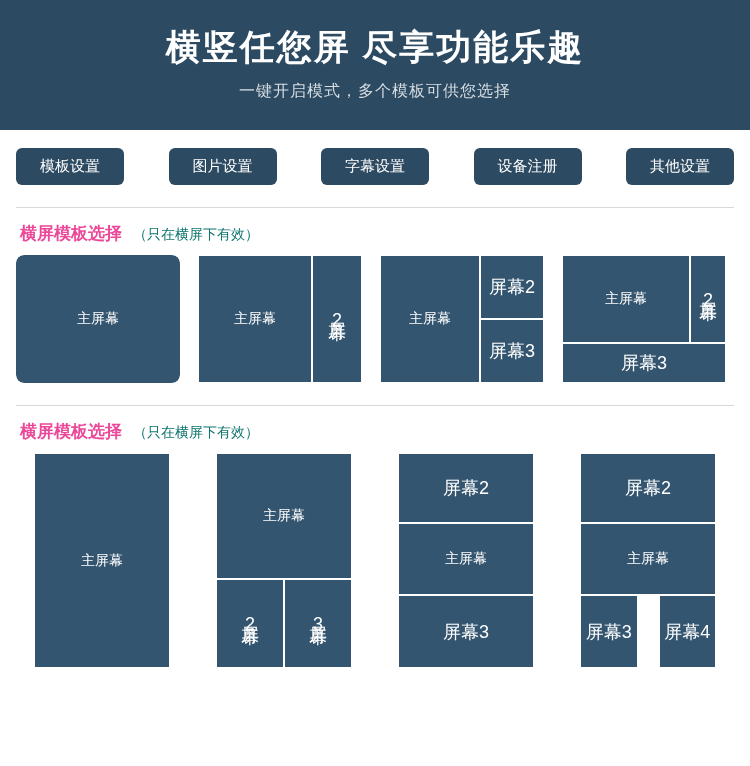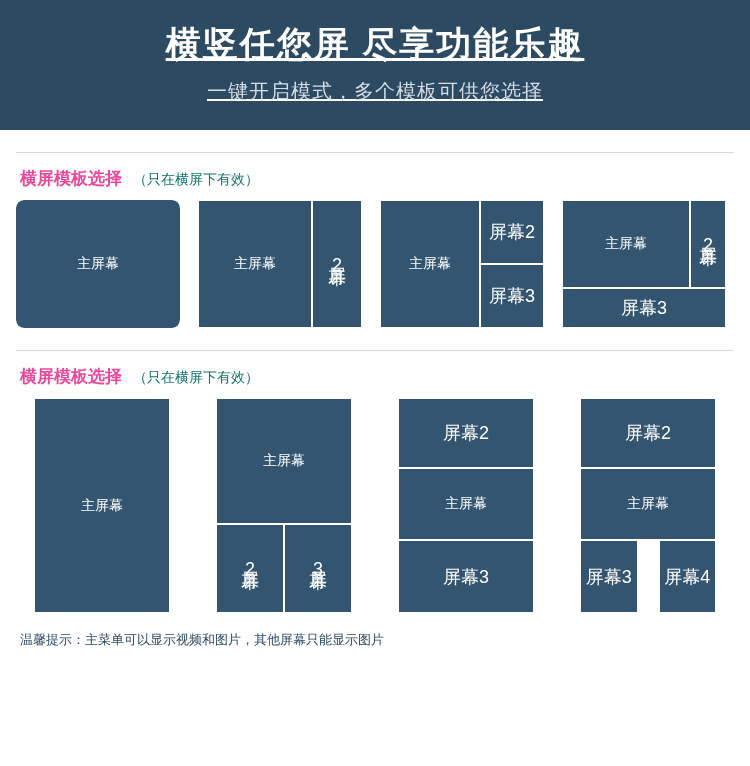--- a/index.html
+++ b/index.html
@@ -20,31 +20,30 @@
   
   .banner {
     background: #2c4a61;
     height: 130px;
     width: 100%;
     display: flex;
     flex-direction: column;
     align-items: center;
     justify-content: center;
     color: #ffffff;
-    text-decoration: underline;
   }
   .banner-title {
     font-size: 35px;
     font-weight: bold;
     letter-spacing: 2px;
     line-height: 1.1;
     margin-bottom: 14px;
   }
   .banner-sub {
-    font-size: 20px;
+    font-size: 16px;
     color: #d6dde3;
     letter-spacing: 1px;
   }
 
   
   .tabs {
     display: flex;
     justify-content: space-between;
     padding: 18px 16px 0 16px;
   }
@@ -157,20 +156,27 @@
 </head>
 <body>
 
 <div id="page">
 
   <div class="banner">
     <div class="banner-title">横竖任您屏  尽享功能乐趣</div>
     <div class="banner-sub">一键开启模式，多个模板可供您选择</div>
   </div>
 
+  <div class="tabs">
+    <div class="tab-btn">模板设置</div>
+    <div class="tab-btn">图片设置</div>
+    <div class="tab-btn">字幕设置</div>
+    <div class="tab-btn">设备注册</div>
+    <div class="tab-btn">其他设置</div>
+  </div>
 
   <div class="divider"></div>
 
   <div class="section-head">
     <span class="strong">横屏模板选择</span><span class="note">（只在横屏下有效）</span>
   </div>
 
   <div class="tpl-row">
 
     <div class="tpl ls1">
@@ -238,15 +244,14 @@
       <div class="cell c-s2">屏幕2</div>
       <div class="cell main c-main">主屏幕</div>
       <div class="row">
         <div class="cell c-s3">屏幕3</div>
         <div class="cell c-s4">屏幕4</div>
       </div>
     </div>
 
   </div>
 
-  <div class="footnote">温馨提示：主菜单可以显示视频和图片，其他屏幕只能显示图片</div>
 
 </div>
 
 </body></html>

